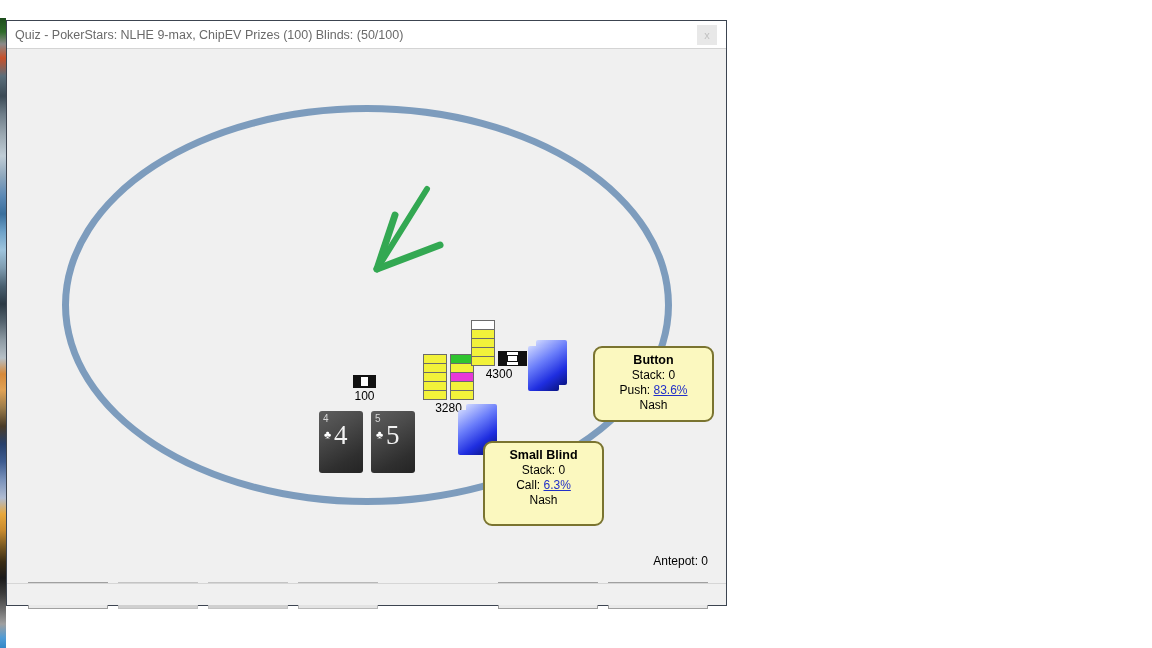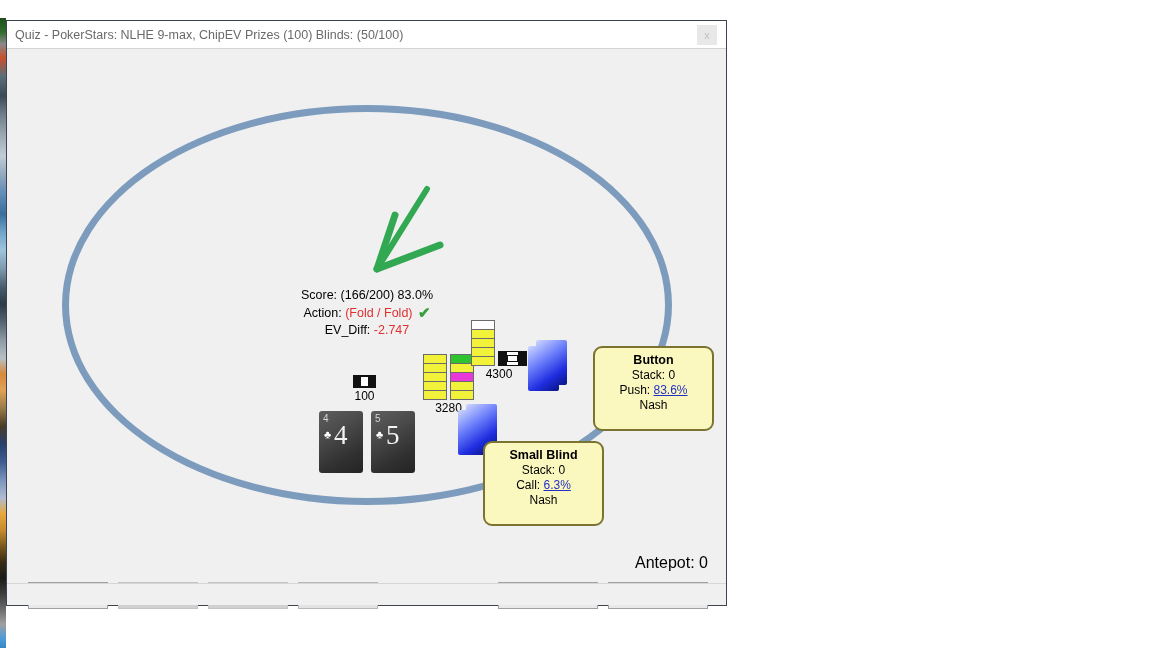--- a/index.html
+++ b/index.html
@@ -250,21 +250,21 @@
   .seat a {
     color: #2230c8;
     text-decoration: underline;
   }
 
   
   .antepot {
     position: absolute;
     right: 18px;
     top: 505px;
-    font-size: 16px;
+    font-size: 12px;
     color: #000;
     white-space: nowrap;
   }
 
   
   .btn {
     position: absolute;
     height: 27px;
     background: #e9e9e9;
     border: 1px solid #a0a0a0;
@@ -321,35 +321,20 @@
     <div class="client">
 
       <div class="table-oval"></div>
 
       <svg class="green-arrow" viewBox="0 0 90 100">
         <path d="M10 92 L60 12" stroke="#33a852" stroke-width="6" stroke-linecap="round" fill="none"></path>
         <path d="M10 92 L28 38" stroke="#33a852" stroke-width="7" stroke-linecap="round" fill="none"></path>
         <path d="M10 92 L73 68" stroke="#33a852" stroke-width="7" stroke-linecap="round" fill="none"></path>
       </svg>
 
-      <div class="center-info">
-        <div class="row">
-          <span>Score:</span>
-          <span>(166/200) 83.0%</span>
-        </div>
-        <div class="row">
-          <span>Action:</span>
-          <span class="red">(Fold / Fold)</span>
-          <span class="check">✔</span>
-        </div>
-        <div class="row">
-          <span>EV_Diff:</span>
-          <span class="red">-2.747</span>
-        </div>
-      </div>
 
       <div class="chip-group" style="left:346px; top:326px;">
         <div class="stack-row">
           <div class="single-chip">
             <span style="background:#111"></span>
               <span style="background:#fff"></span>
               <span style="background:#111"></span>
           </div>
         </div>
         <div class="chip-label">100</div>
@@ -400,21 +385,21 @@
         <span class="corner-rank">4</span>
         <span class="suit">♣</span>
         <span class="big-rank">4</span>
       </div>
       <div class="hole-card" style="left:364px; top:362px;">
         <span class="corner-rank">5</span>
         <span class="suit">♣</span>
         <span class="big-rank">5</span>
       </div>
 
-      <div class="seat" style="left:586px; top:297px; width:121px; height:85px;">
+      <div class="seat" style="left:586px; top:297px; width:121px; height:76px;">
         <div class="name">Button</div>
         <div>
           <span>Stack:</span>
           <span>0</span>
         </div>
         <div>
           <span>Push:</span>
           <a href="#">83.6%</a>
         </div>
         <div>Nash</div>

